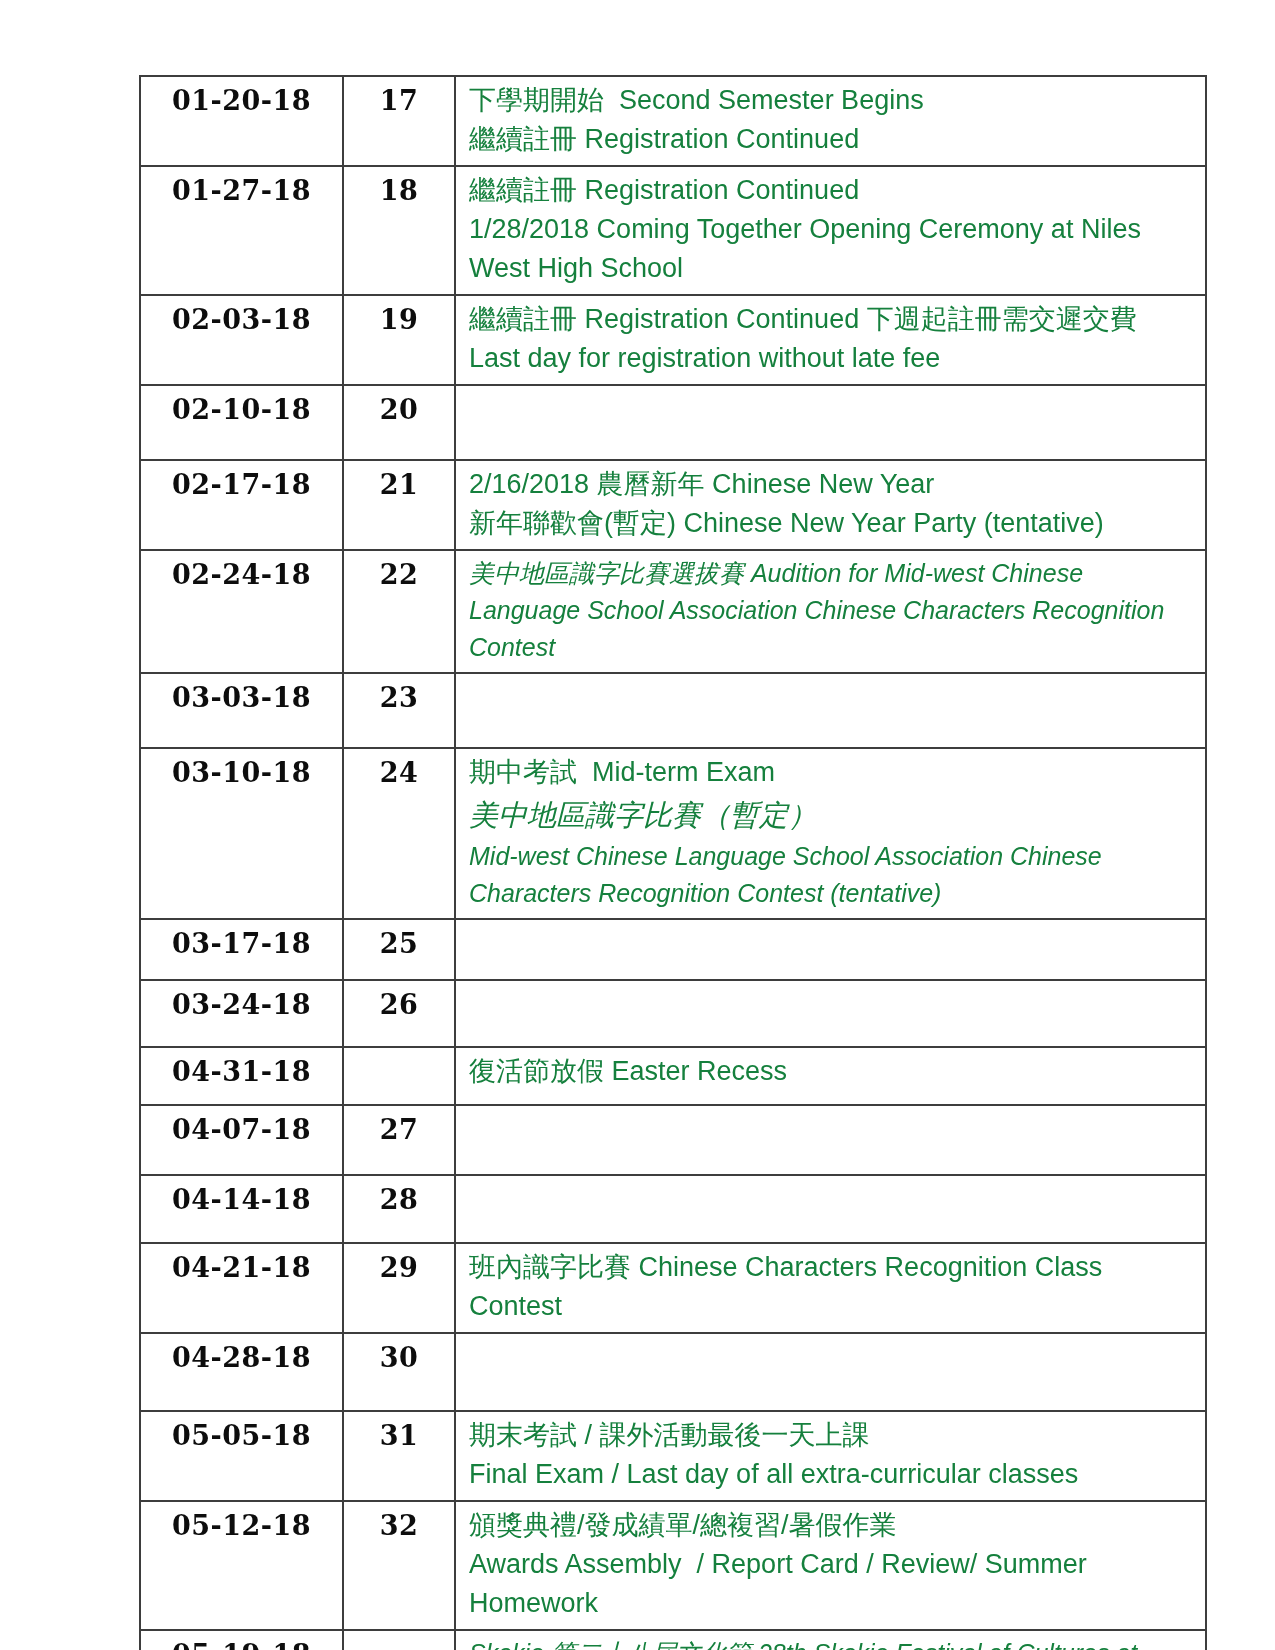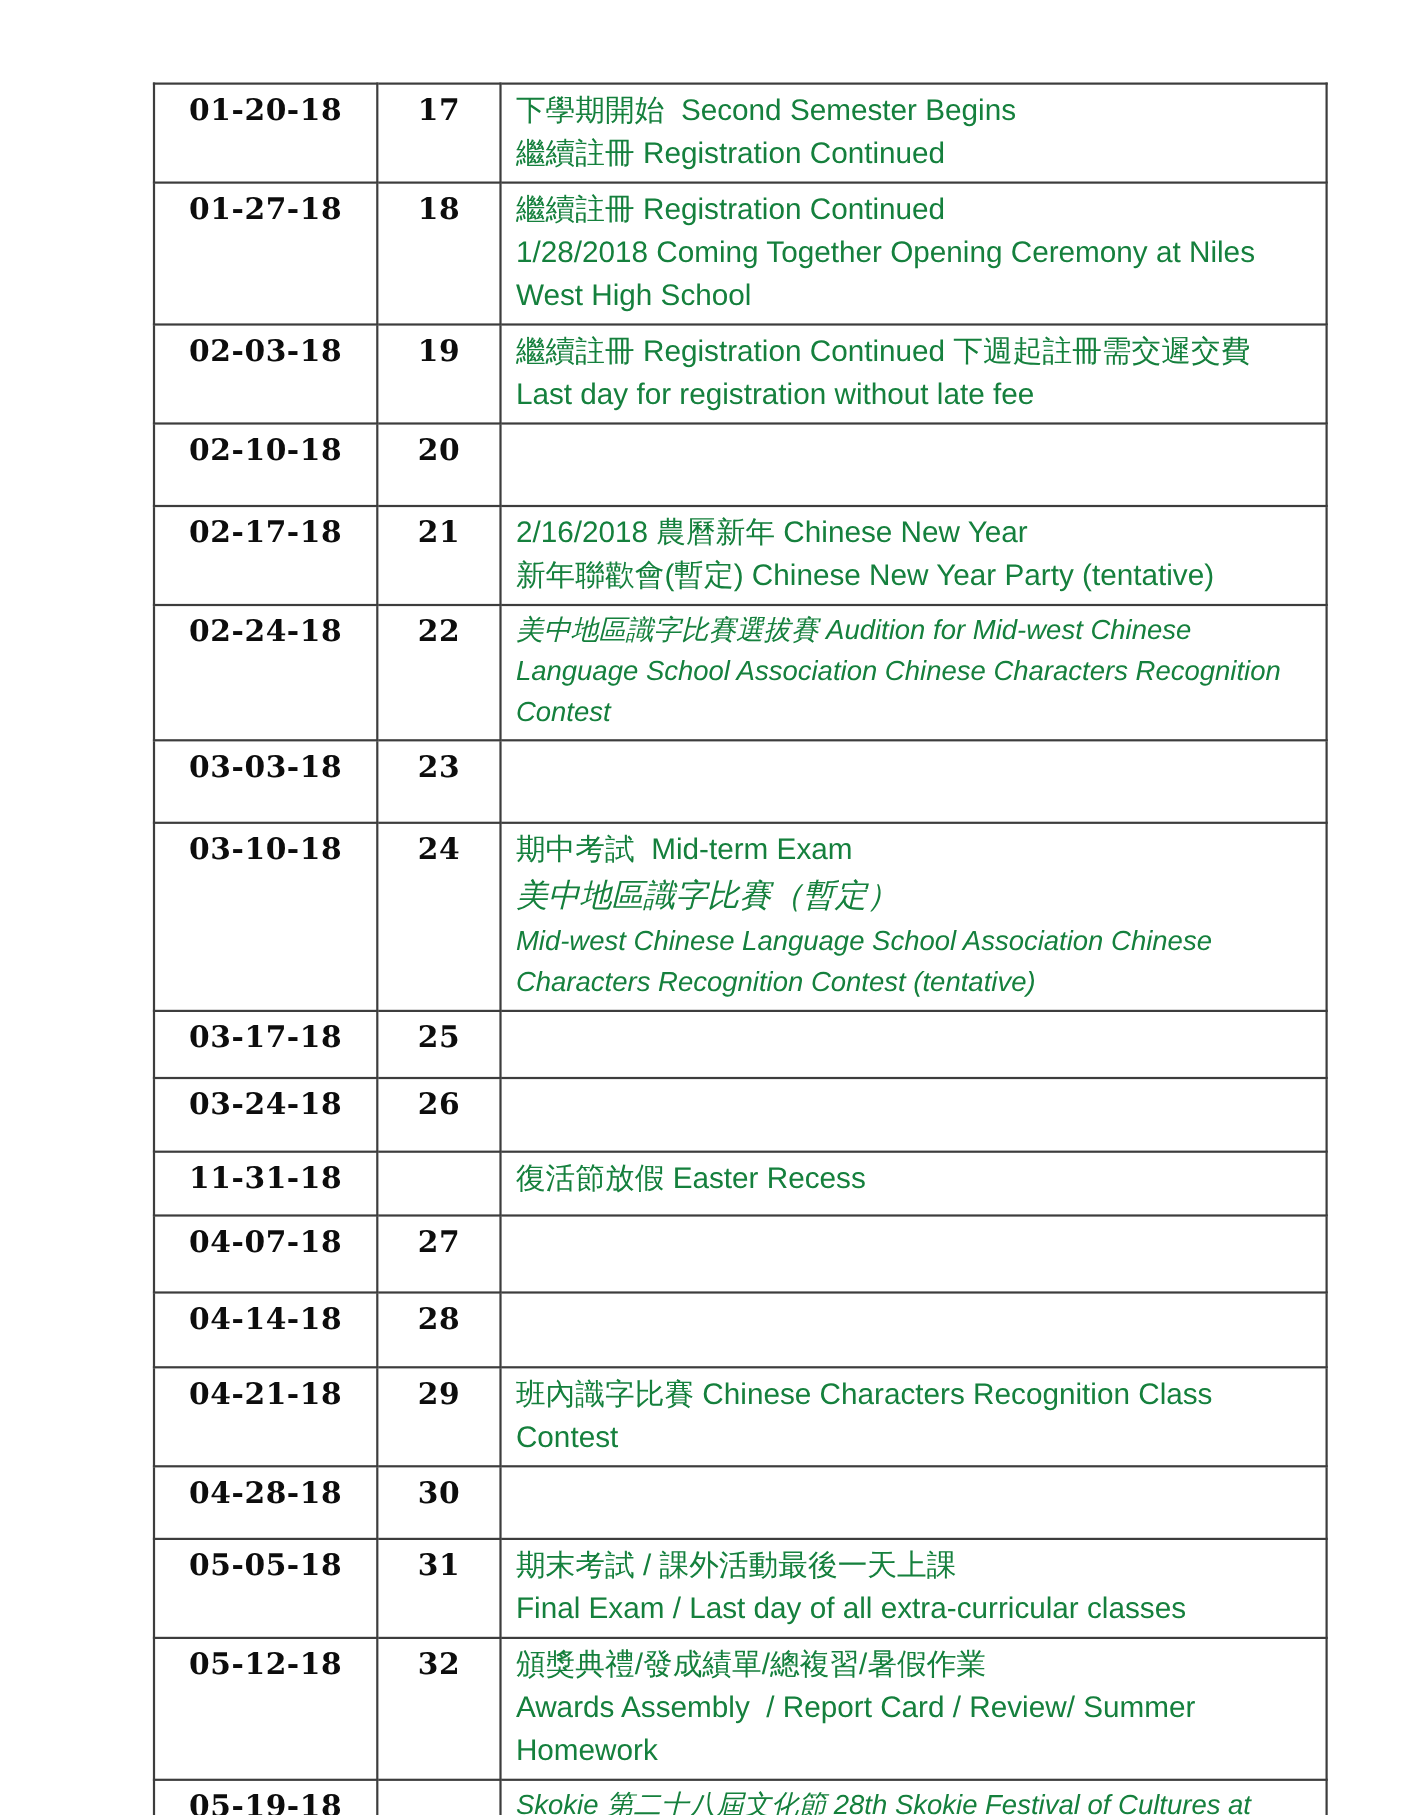--- a/index.html
+++ b/index.html
@@ -139,21 +139,21 @@
           <td class="date-cell">03-17-18</td>
           <td class="week-cell">25</td>
           <td class="desc-cell"></td>
         </tr>
         <tr style="height: 67px;">
           <td class="date-cell">03-24-18</td>
           <td class="week-cell">26</td>
           <td class="desc-cell"></td>
         </tr>
         <tr style="height: 58px;">
-          <td class="date-cell">11-31-18</td>
+          <td class="date-cell">04-31-18</td>
           <td class="week-cell"></td>
           <td class="desc-cell">
             <div class="line normal">復活節放假 Easter Recess</div>
           </td>
         </tr>
         <tr style="height: 70px;">
           <td class="date-cell">04-07-18</td>
           <td class="week-cell">27</td>
           <td class="desc-cell"></td>
         </tr>
@@ -162,21 +162,21 @@
           <td class="week-cell">28</td>
           <td class="desc-cell"></td>
         </tr>
         <tr style="height: 50px;">
           <td class="date-cell">04-21-18</td>
           <td class="week-cell">29</td>
           <td class="desc-cell">
             <div class="line normal">班內識字比賽 Chinese Characters Recognition Class Contest</div>
           </td>
         </tr>
-        <tr style="height: 66px;">
+        <tr style="height: 78px;">
           <td class="date-cell">04-28-18</td>
           <td class="week-cell">30</td>
           <td class="desc-cell"></td>
         </tr>
         <tr style="height: 80px;">
           <td class="date-cell">05-05-18</td>
           <td class="week-cell">31</td>
           <td class="desc-cell">
             <div class="line normal">期末考試 / 課外活動最後一天上課</div>
             <div class="line normal">Final Exam / Last day of all extra-curricular classes</div>

